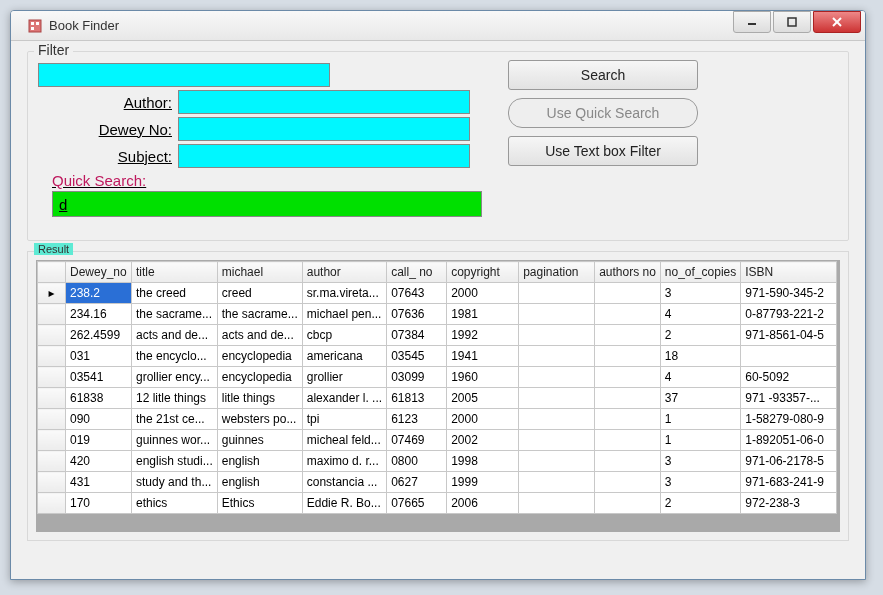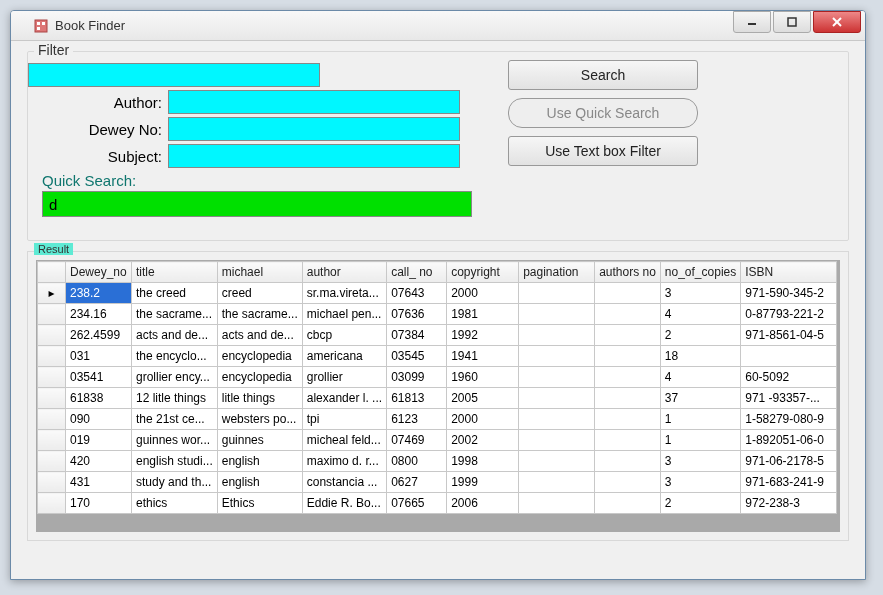--- a/index.html
+++ b/index.html
@@ -26,21 +26,21 @@
     display: flex;
     flex-direction: column;
     overflow: hidden;
   }
   .titlebar {
     height: 30px;
     background: linear-gradient(to bottom, #f8f8f8, #e8e8e8);
     border-bottom: 1px solid #c8c8c8;
     display: flex;
     align-items: center;
-    padding-left: 22px;
+    padding-left: 16px;
   }
   .titlebar .icon {
     width: 16px; height: 16px;
     display: flex; align-items:center; justify-content:center;
   }
   .titlebar .title {
     margin-left: 6px;
     font-size: 13px;
     color: #333;
     flex: 1;
@@ -67,23 +67,24 @@
   .client {
     flex:1;
     background:#f0f0f0;
     padding:10px 16px 12px 16px;
     position:relative;
     overflow:hidden;
   }
   .group {
     border:1px solid #d8d8d8;
     border-radius:2px;
-    padding:8px 10px 10px 0;
+    padding:8px 10px 10px 10px;
     position:relative;
     margin-bottom:10px;
+    text-decoration:underline;
   }
   .group > .legend {
     position:absolute;
     top:-10px;
     left:6px;
     background:#f0f0f0;
     padding:0 4px;
     font-size:14px;
     color:#333;
   }
@@ -124,21 +125,21 @@
     font-size:14px;
     color:#222;
   }
   .wbtn:disabled {
     color:#888;
     background:#eee;
     border-radius:14px;
   }
   .qs-label {
     font-size:15px;
-    color:#0f766e;
+    color:#be185d;
     margin-top:4px;
     margin-left:14px;
   }
   .qs-input {
     display:block;
     margin-left:14px;
     margin-top:2px;
     width:430px;
     height:26px;
     background:#00e000;

